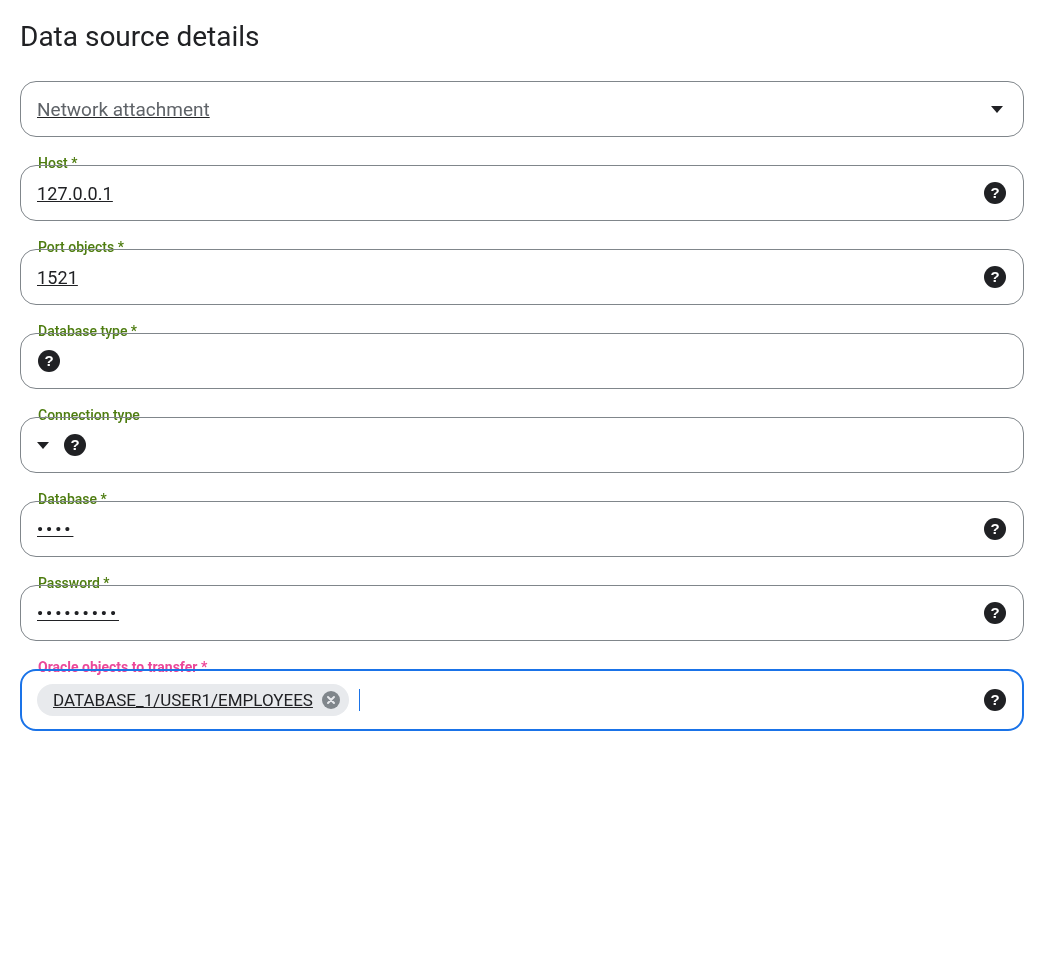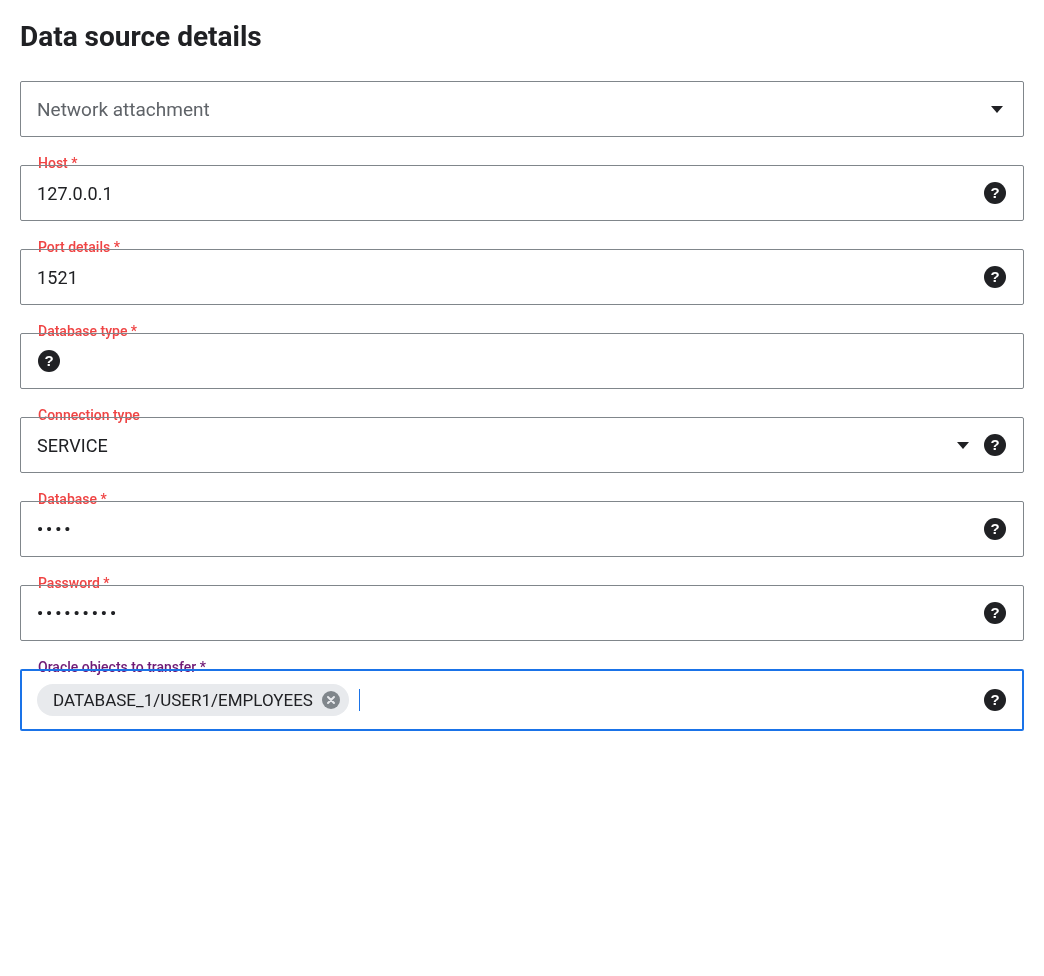--- a/index.html
+++ b/index.html
@@ -9,57 +9,59 @@
     }
     body {
       font-family: 'Google Sans', Roboto, Arial, sans-serif;
       background: #fff;
       padding: 20px;
       width: 1044px;
       color: #202124;
     }
     .page-title {
       font-size: 28px;
-      font-weight: 700;
+      font-weight: 400;
       color: #202124;
       margin-bottom: 28px;
     }
     .form-container {
       display: flex;
       flex-direction: column;
       gap: 28px;
     }
     .field-wrapper {
       position: relative;
     }
     .field-box {
       border: 1px solid #80868b;
-      border-radius: 2px;
+      border-radius: 16px;
       padding: 14px 16px;
       display: flex;
       align-items: center;
       min-height: 56px;
       position: relative;
+      text-decoration: underline;
     }
     .field-box.focused {
       border: 2px solid #1a73e8;
       padding: 13px 15px;
     }
     .field-label {
       position: absolute;
       top: -10px;
       left: 12px;
       background: #fff;
       padding: 0 6px;
       font-size: 14px;
-      color: #ef4444;
+      color: #4d7c0f;
       font-weight: 500;
     }
     .field-label.focused {
-      color: #701a75;
+      color: #ec4899;
+      font-weight: bold;
     }
     .field-value {
       flex: 1;
       font-size: 18px;
       color: #202124;
       letter-spacing: 0.1px;
     }
     .field-placeholder {
       flex: 1;
       font-size: 19px;
@@ -147,21 +149,21 @@
       <span class="help-icon">
         <svg viewBox="0 0 24 24">
             <circle cx="12" cy="12" r="11" fill="#202124"></circle>
             <text x="12" y="17" text-anchor="middle" fill="#fff" font-size="15" font-weight="bold" font-family="Arial">?</text>
           </svg>
       </span>
     </div>
   </div>
 
   <div class="field-wrapper">
-    <span class="field-label">Port details *</span>
+    <span class="field-label">Port objects *</span>
     <div class="field-box">
       <span class="field-value">1521</span>
       <span class="help-icon">
         <svg viewBox="0 0 24 24">
             <circle cx="12" cy="12" r="11" fill="#202124"></circle>
             <text x="12" y="17" text-anchor="middle" fill="#fff" font-size="15" font-weight="bold" font-family="Arial">?</text>
           </svg>
       </span>
     </div>
   </div>
@@ -174,21 +176,20 @@
             <circle cx="12" cy="12" r="11" fill="#202124"></circle>
             <text x="12" y="17" text-anchor="middle" fill="#fff" font-size="15" font-weight="bold" font-family="Arial">?</text>
           </svg>
       </span>
     </div>
   </div>
 
   <div class="field-wrapper">
     <span class="field-label">Connection type</span>
     <div class="field-box">
-      <span class="field-value">SERVICE</span>
       <span class="dropdown-icon"></span>
       <span class="help-icon">
         <svg viewBox="0 0 24 24">
             <circle cx="12" cy="12" r="11" fill="#202124"></circle>
             <text x="12" y="17" text-anchor="middle" fill="#fff" font-size="15" font-weight="bold" font-family="Arial">?</text>
           </svg>
       </span>
     </div>
   </div>
 

